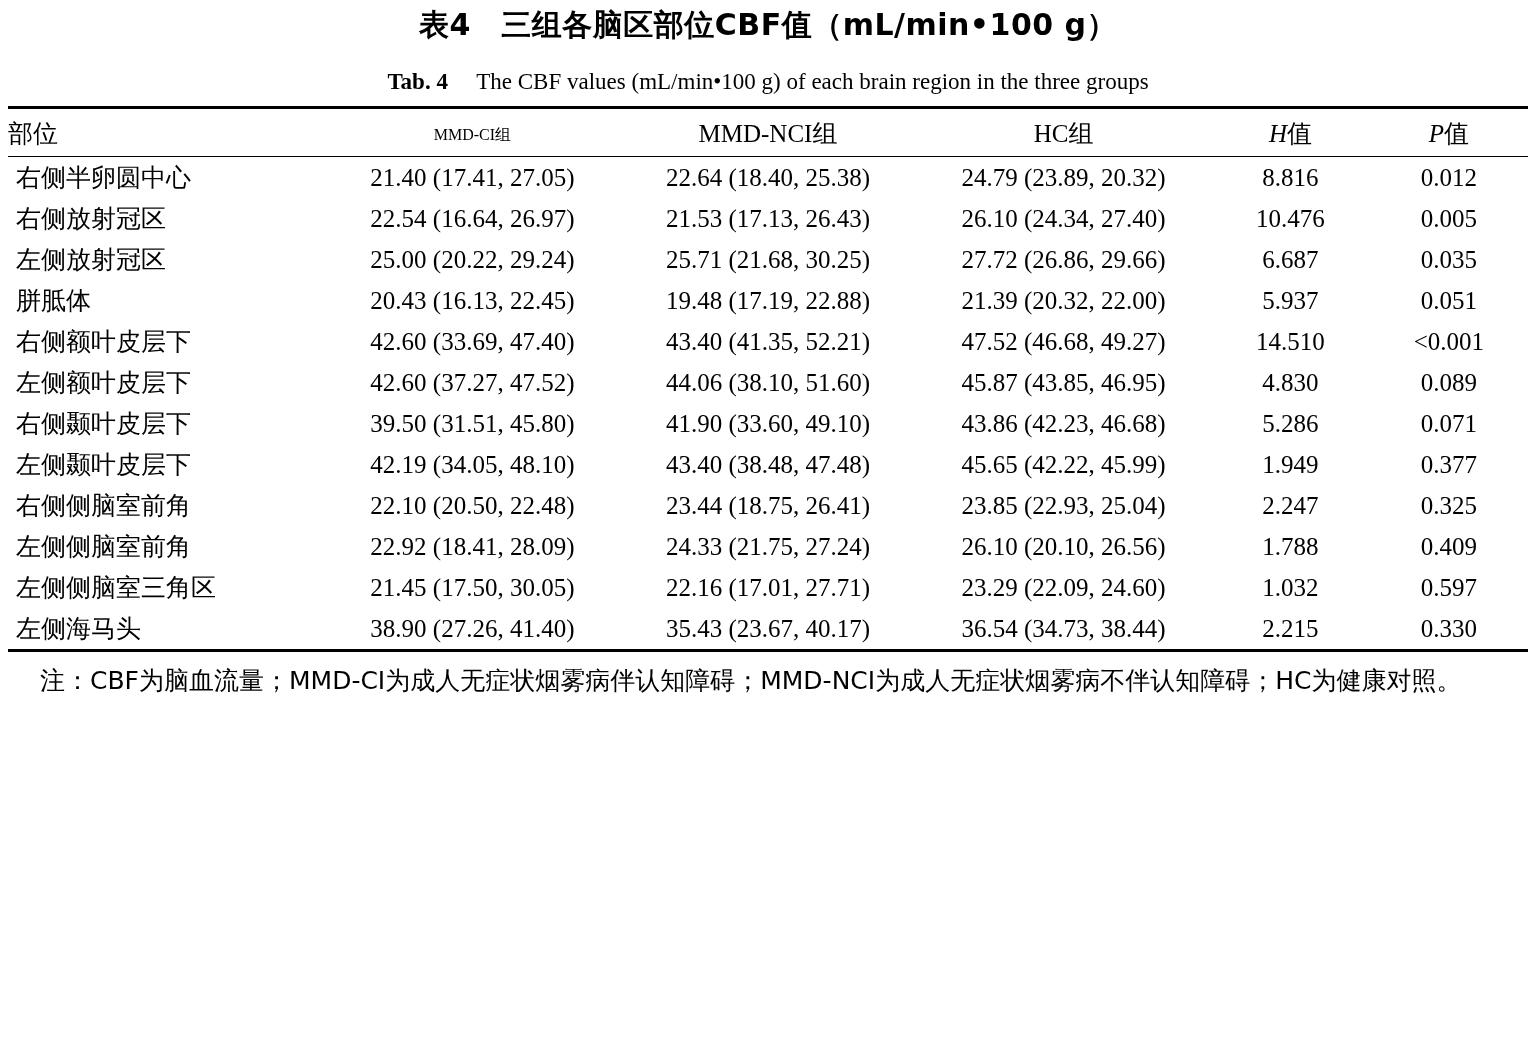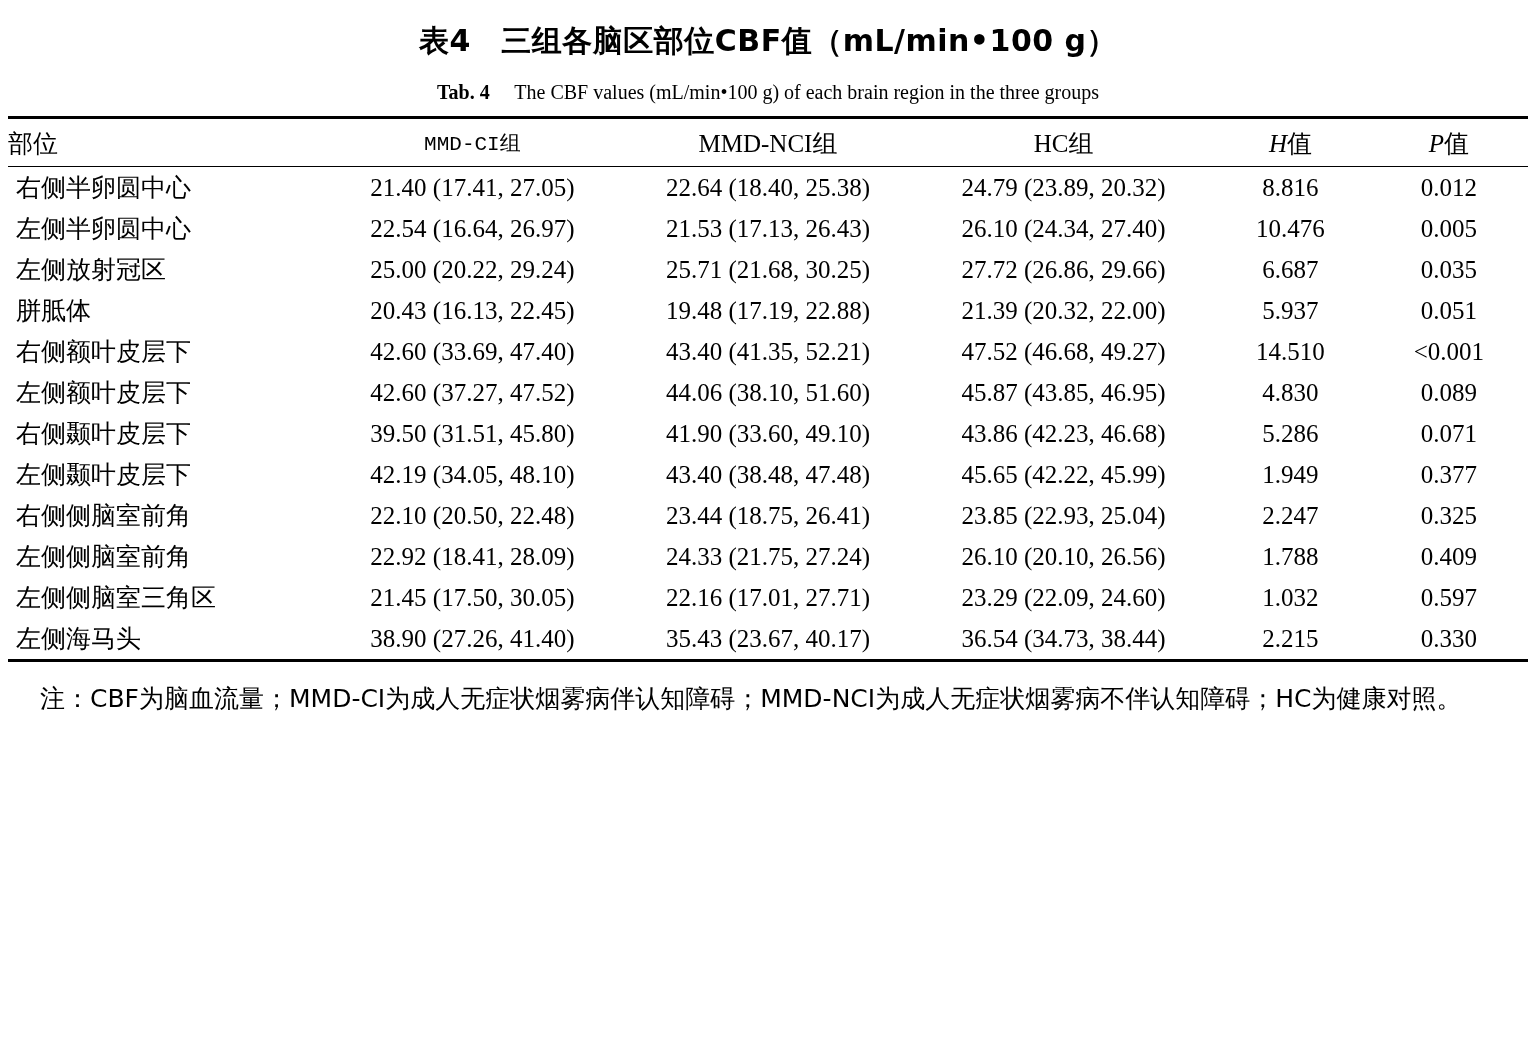--- a/index.html
+++ b/index.html
@@ -11,37 +11,37 @@
     width: 1536px;
     height: 1038px;
     font-family: "Liberation Serif", "DejaVu Serif", serif;
     color: #000000;
     overflow: hidden;
   }
   .page {
     width: 1536px;
     height: 933px;
     box-sizing: border-box;
-    padding: 20px 8px 0 8px;
+    padding: 4px 8px 0 8px;
     position: relative;
   }
   .title-cn {
     text-align: center;
     font-size: 30px;
     font-weight: bold;
     letter-spacing: 0.5px;
     line-height: 38px;
     margin-top: 2px;
     font-family: "DejaVu Sans", "Liberation Sans", sans-serif;
   }
   .title-en {
     text-align: center;
-    font-size: 20px;
+    font-size: 23px;
     line-height: 36px;
-    margin-top: 14px;
+    margin-top: 20px;
     font-family: "Liberation Serif", "DejaVu Serif", serif;
   }
   .title-en .lead {
     font-weight: bold;
   }
   table.cbf {
     border-collapse: collapse;
     width: 100%;
     margin-top: 6px;
     table-layout: fixed;
@@ -66,22 +66,22 @@
   th.col-region { text-align: right; padding-left: 0 !important; }
   .region-cell {
     font-family: "DejaVu Sans", "Liberation Sans", sans-serif;
     font-size: 25px;
   }
   .hdr-cn {
     font-family: "DejaVu Sans", "Liberation Sans", sans-serif;
     font-size: 25px;
   }
   .hdr-mix {
-    font-family: Liberation Mono, monospace;
-    font-size: 21px;
+    font-family: Liberation Serif, serif;
+    font-size: 16px;
   }
   .hdr-mix .cn {
     font-family: "DejaVu Sans", "Liberation Sans", sans-serif;
   }
   .ital {
     font-style: italic;
     font-family: "Liberation Serif", serif;
   }
   .rule-top {
     border-top: 3px solid #000;
@@ -90,21 +90,21 @@
     border-top: 1.5px solid #000;
   }
   .rule-bot {
     border-bottom: 3px solid #000;
   }
   thead tr.head-row th {
     padding-top: 8px;
     padding-bottom: 6px;
   }
   .note {
-    margin-top: 20px;
+    margin-top: 12px;
     font-size: 25px;
     line-height: 34px;
     font-family: "DejaVu Sans", "Liberation Sans", sans-serif;
     text-indent: 32px;
   }
 </style>
 </head>
 <body>
 
 <div class="page">
@@ -140,21 +140,21 @@
 
     <tr class="rule-mid">
           <td class="col-region region-cell rule-mid">右侧半卵圆中心</td>
           <td class="rule-mid">21.40 (17.41, 27.05)</td>
           <td class="rule-mid">22.64 (18.40, 25.38)</td>
           <td class="rule-mid">24.79 (23.89, 20.32)</td>
           <td class="rule-mid">8.816</td>
           <td class="rule-mid">0.012</td>
         </tr>
         <tr>
-          <td class="col-region region-cell">左侧半卵圆中心</td>
+          <td class="col-region region-cell">右侧放射冠区</td>
           <td>22.54 (16.64, 26.97)</td>
           <td>21.53 (17.13, 26.43)</td>
           <td>26.10 (24.34, 27.40)</td>
           <td>10.476</td>
           <td>0.005</td>
         </tr>
         <tr>
           <td class="col-region region-cell">左侧放射冠区</td>
           <td>25.00 (20.22, 29.24)</td>
           <td>25.71 (21.68, 30.25)</td>

